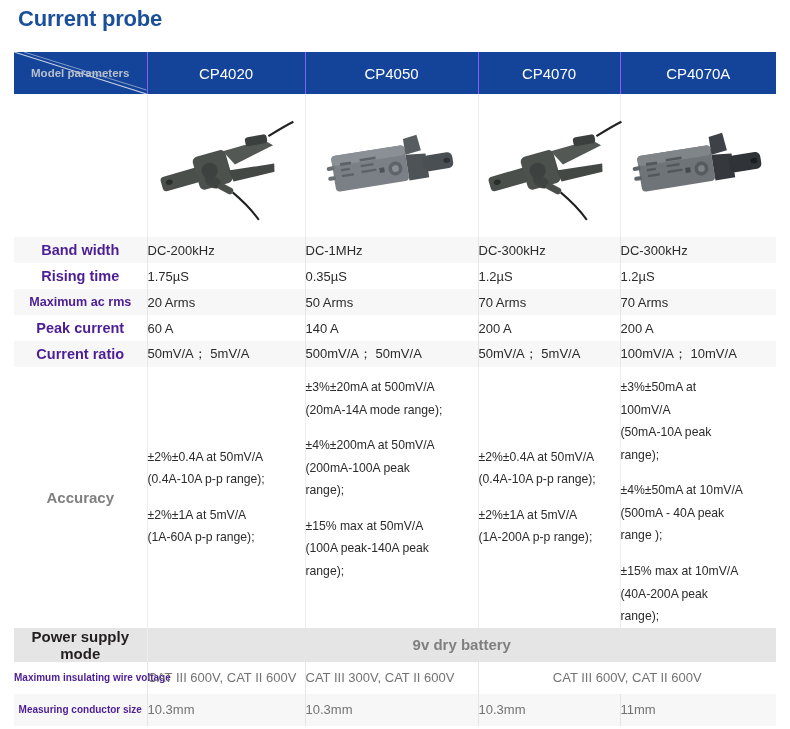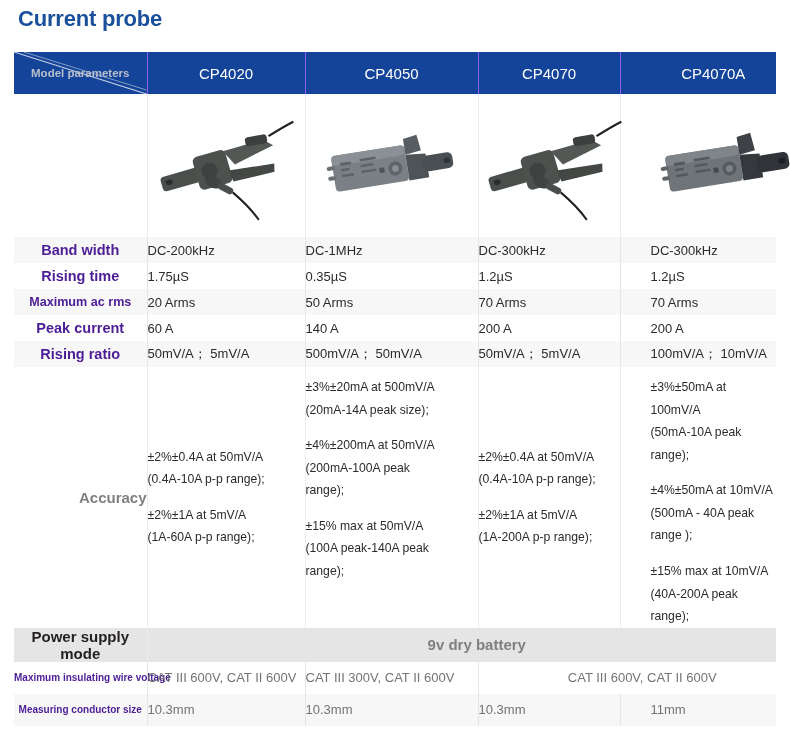--- a/index.html
+++ b/index.html
@@ -24,21 +24,21 @@
     position:absolute;left:14px;top:52px;
     width:762px;
     border-collapse:collapse;
     table-layout:fixed;
   }
   table.spec td{
     vertical-align:middle;
     padding:0;
     border-right:1px solid #e6e6e6;
   }
-  table.spec td:last-child{border-right:none;padding-left:30px;}
+  table.spec td:last-child{border-right:none;}
 
   
   col.c0{width:133px;}
   col.c1{width:158px;}
   col.c2{width:173px;}
   col.c3{width:142px;}
   col.c4{width:156px;}
 
   
   tr.head td{
@@ -98,21 +98,21 @@
   tr.spec-row td{height:26px;}
 
   
   tr.acc td{
     vertical-align:middle;
     background:#ffffff;
     border-right:1px solid #ededed;
   }
   td.acc-lab{
     font-size:15px;font-weight:bold;color:#808080;
-    text-align:right;
+    text-align:center;
   }
   td.acc-val{
     font-size:12.2px;color:#2b2b2b;
     padding:4px 8px 4px 10px;
     line-height:1.85;
     vertical-align:middle;
   }
   td.acc-val p{margin:0 0 13px 0;}
   td.acc-val p:last-child{margin-bottom:0;}
   td.acc-val.top{vertical-align:top;padding-top:9px;}
@@ -281,21 +281,21 @@
         <td class="val">70 Arms</td>
       </tr>
       <tr class="spec-row r-even">
         <td class="lab">Peak current</td>
         <td class="val">60 A</td>
         <td class="val">140 A</td>
         <td class="val">200 A</td>
         <td class="val">200 A</td>
       </tr>
       <tr class="spec-row r-odd">
-        <td class="lab">Rising ratio</td>
+        <td class="lab">Current ratio</td>
         <td class="val">50mV/A； 5mV/A</td>
         <td class="val">500mV/A； 50mV/A</td>
         <td class="val">50mV/A； 5mV/A</td>
         <td class="val">100mV/A； 10mV/A</td>
       </tr>
 
       <tr class="acc">
         <td class="acc-lab">Accuracy</td>
 
         <td class="acc-val">
@@ -305,21 +305,21 @@
           </p>
           <p>
             <span>±2%±1A at 5mV/A</span><br>
             <span>(1A-60A p-p range);</span>
           </p>
         </td>
 
         <td class="acc-val top">
           <p>
             <span>±3%±20mA at 500mV/A</span><br>
-            <span>(20mA-14A peak size);</span>
+            <span>(20mA-14A mode range);</span>
           </p>
           <p>
             <span>±4%±200mA at 50mV/A</span><br>
             <span>(200mA-100A peak</span><br>
             <span>range);</span>
           </p>
           <p>
             <span>±15% max at 50mV/A</span><br>
             <span>(100A peak-140A peak</span><br>
             <span>range);</span>

